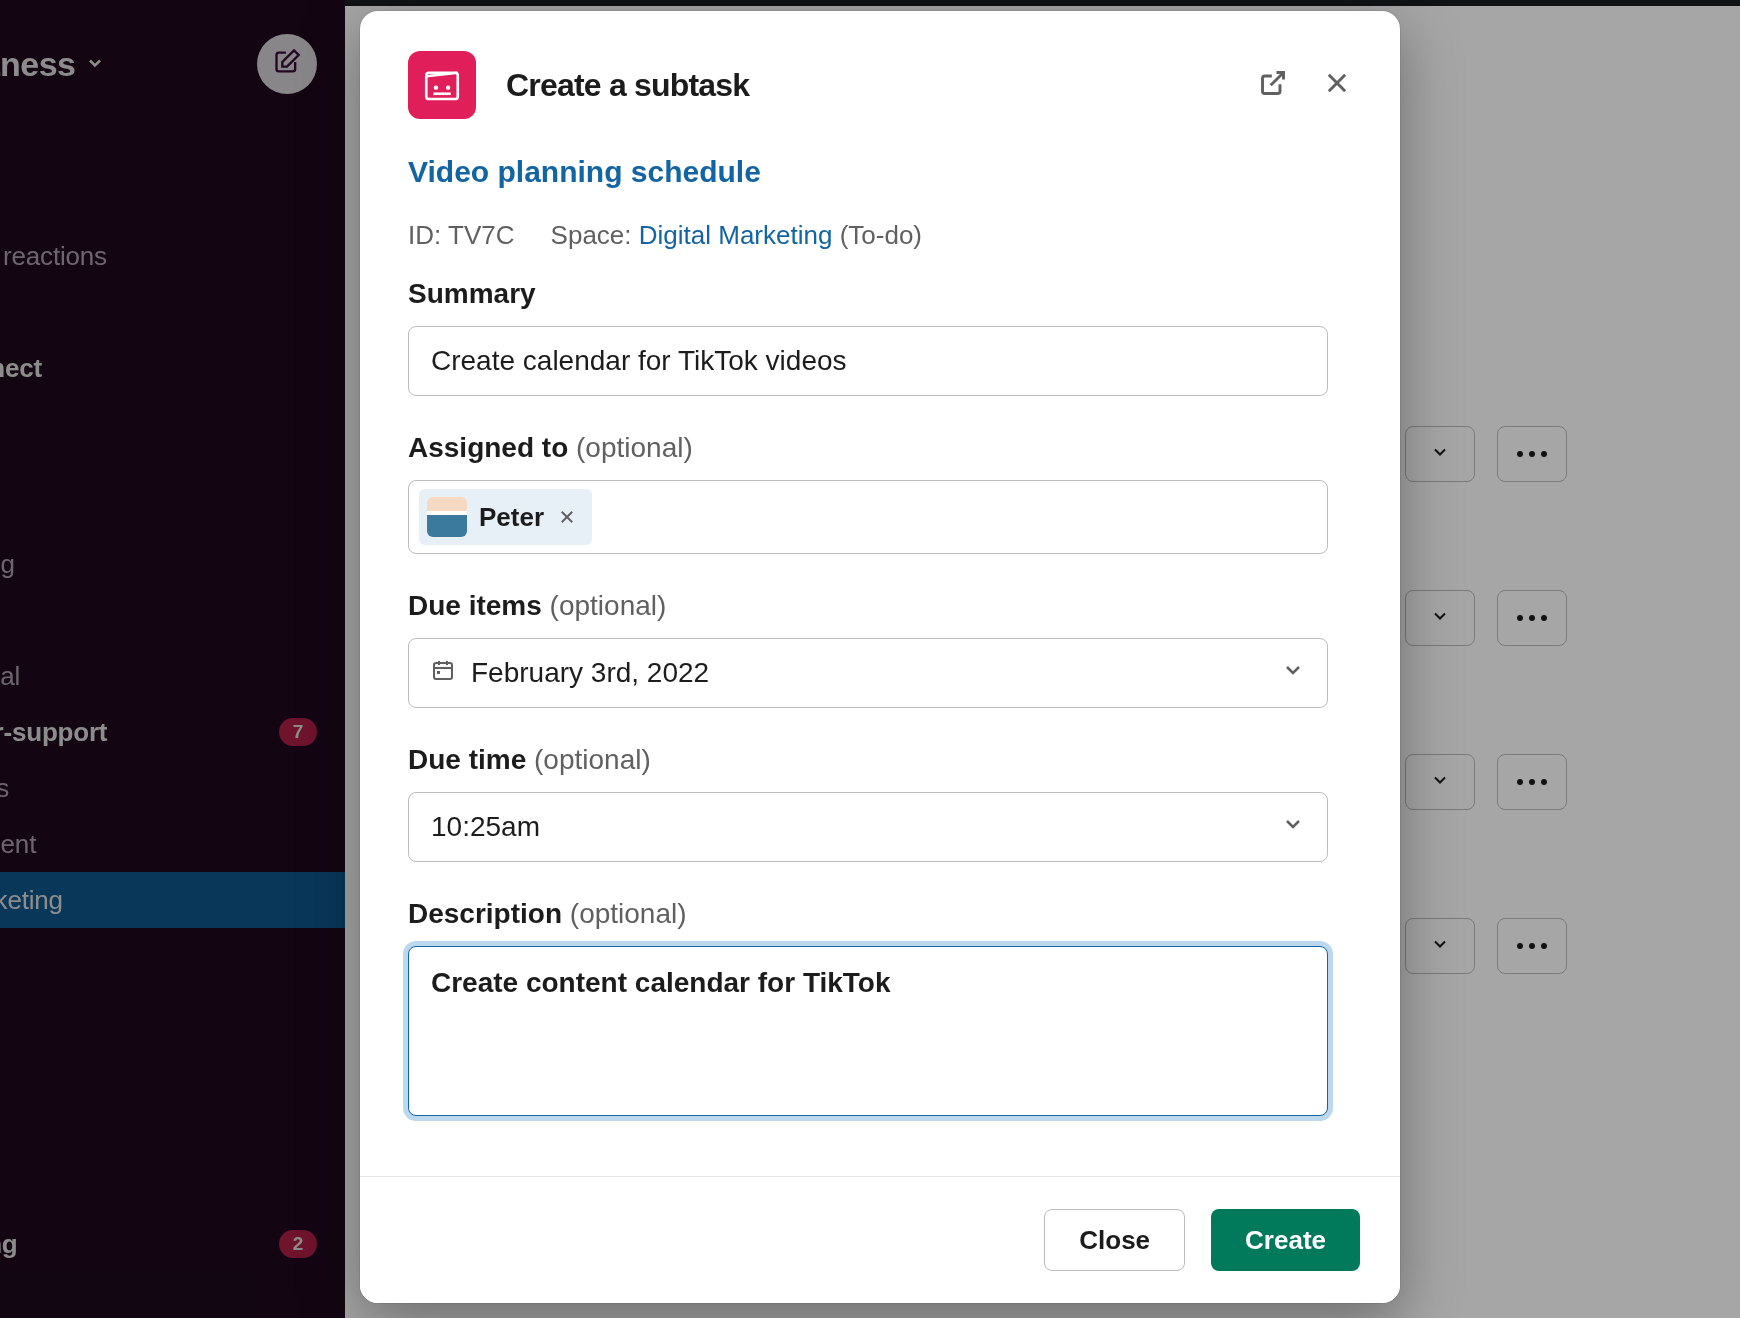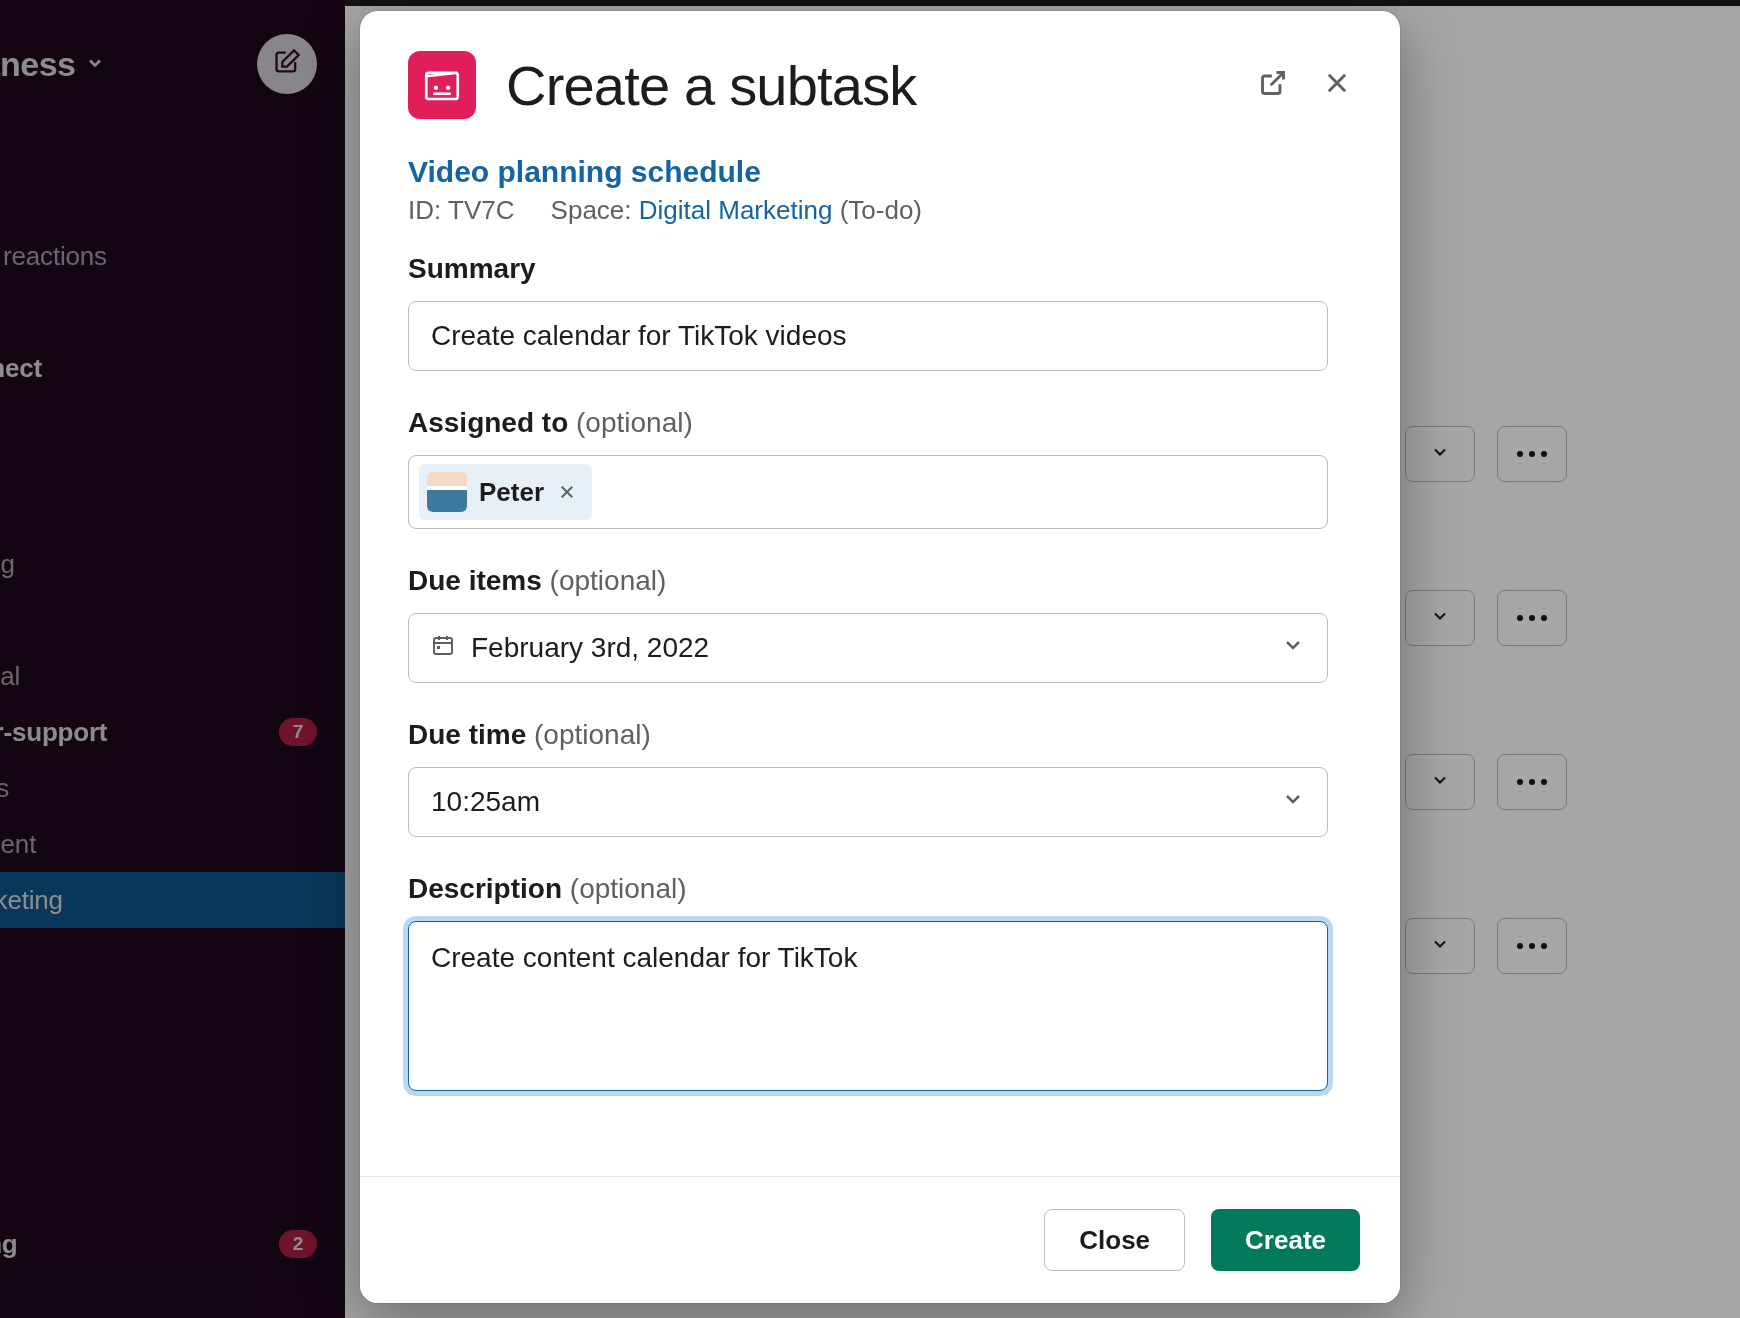--- a/index.html
+++ b/index.html
@@ -170,22 +170,22 @@
     width: 68px;
     height: 68px;
     border-radius: 12px;
     background: #e01e5a;
     display: flex;
     align-items: center;
     justify-content: center;
   }
   .app-icon svg { width: 42px; height: 42px; }
   .modal-title {
-    font-size: 56px;
-    font-weight: 400;
+    font-size: 32px;
+    font-weight: 700;
     color: #1d1c1d;
     letter-spacing: -0.8px;
     flex: 1;
   }
   .modal-header-actions {
     display: flex;
     gap: 34px;
     color: #616061;
   }
   .modal-header-actions .hicon {
@@ -202,21 +202,21 @@
     padding: 22px 48px 0 48px;
     flex: 1;
     overflow: hidden;
   }
   .parent-link {
     color: #1264a3;
     font-size: 30px;
     font-weight: 700;
     text-decoration: none;
     display: inline-block;
-    margin-bottom: 6px;
+    margin-bottom: 31px;
   }
   .meta-line {
     color: #616061;
     font-size: 26px;
     margin-bottom: 27px;
   }
   .meta-line a { color: #1264a3; text-decoration: none; }
 
   .field-label {
     font-size: 28px;
@@ -297,20 +297,21 @@
     height: 170px;
     padding: 16px 22px;
     resize: none;
     font-family: inherit;
     line-height: 1.4;
   }
   .textarea-input.focused {
     border: 1px solid #1264a3;
     outline: none;
     box-shadow: 0 0 0 5px #bcd8ef;
+    font-weight: bold;
   }
 
   .field-block { margin-bottom: 36px; margin-top: 7px; }
 
   .modal-footer {
     border-top: 1px solid #e6e6e6;
     padding: 32px 40px;
     display: flex;
     justify-content: flex-end;
     gap: 26px;

